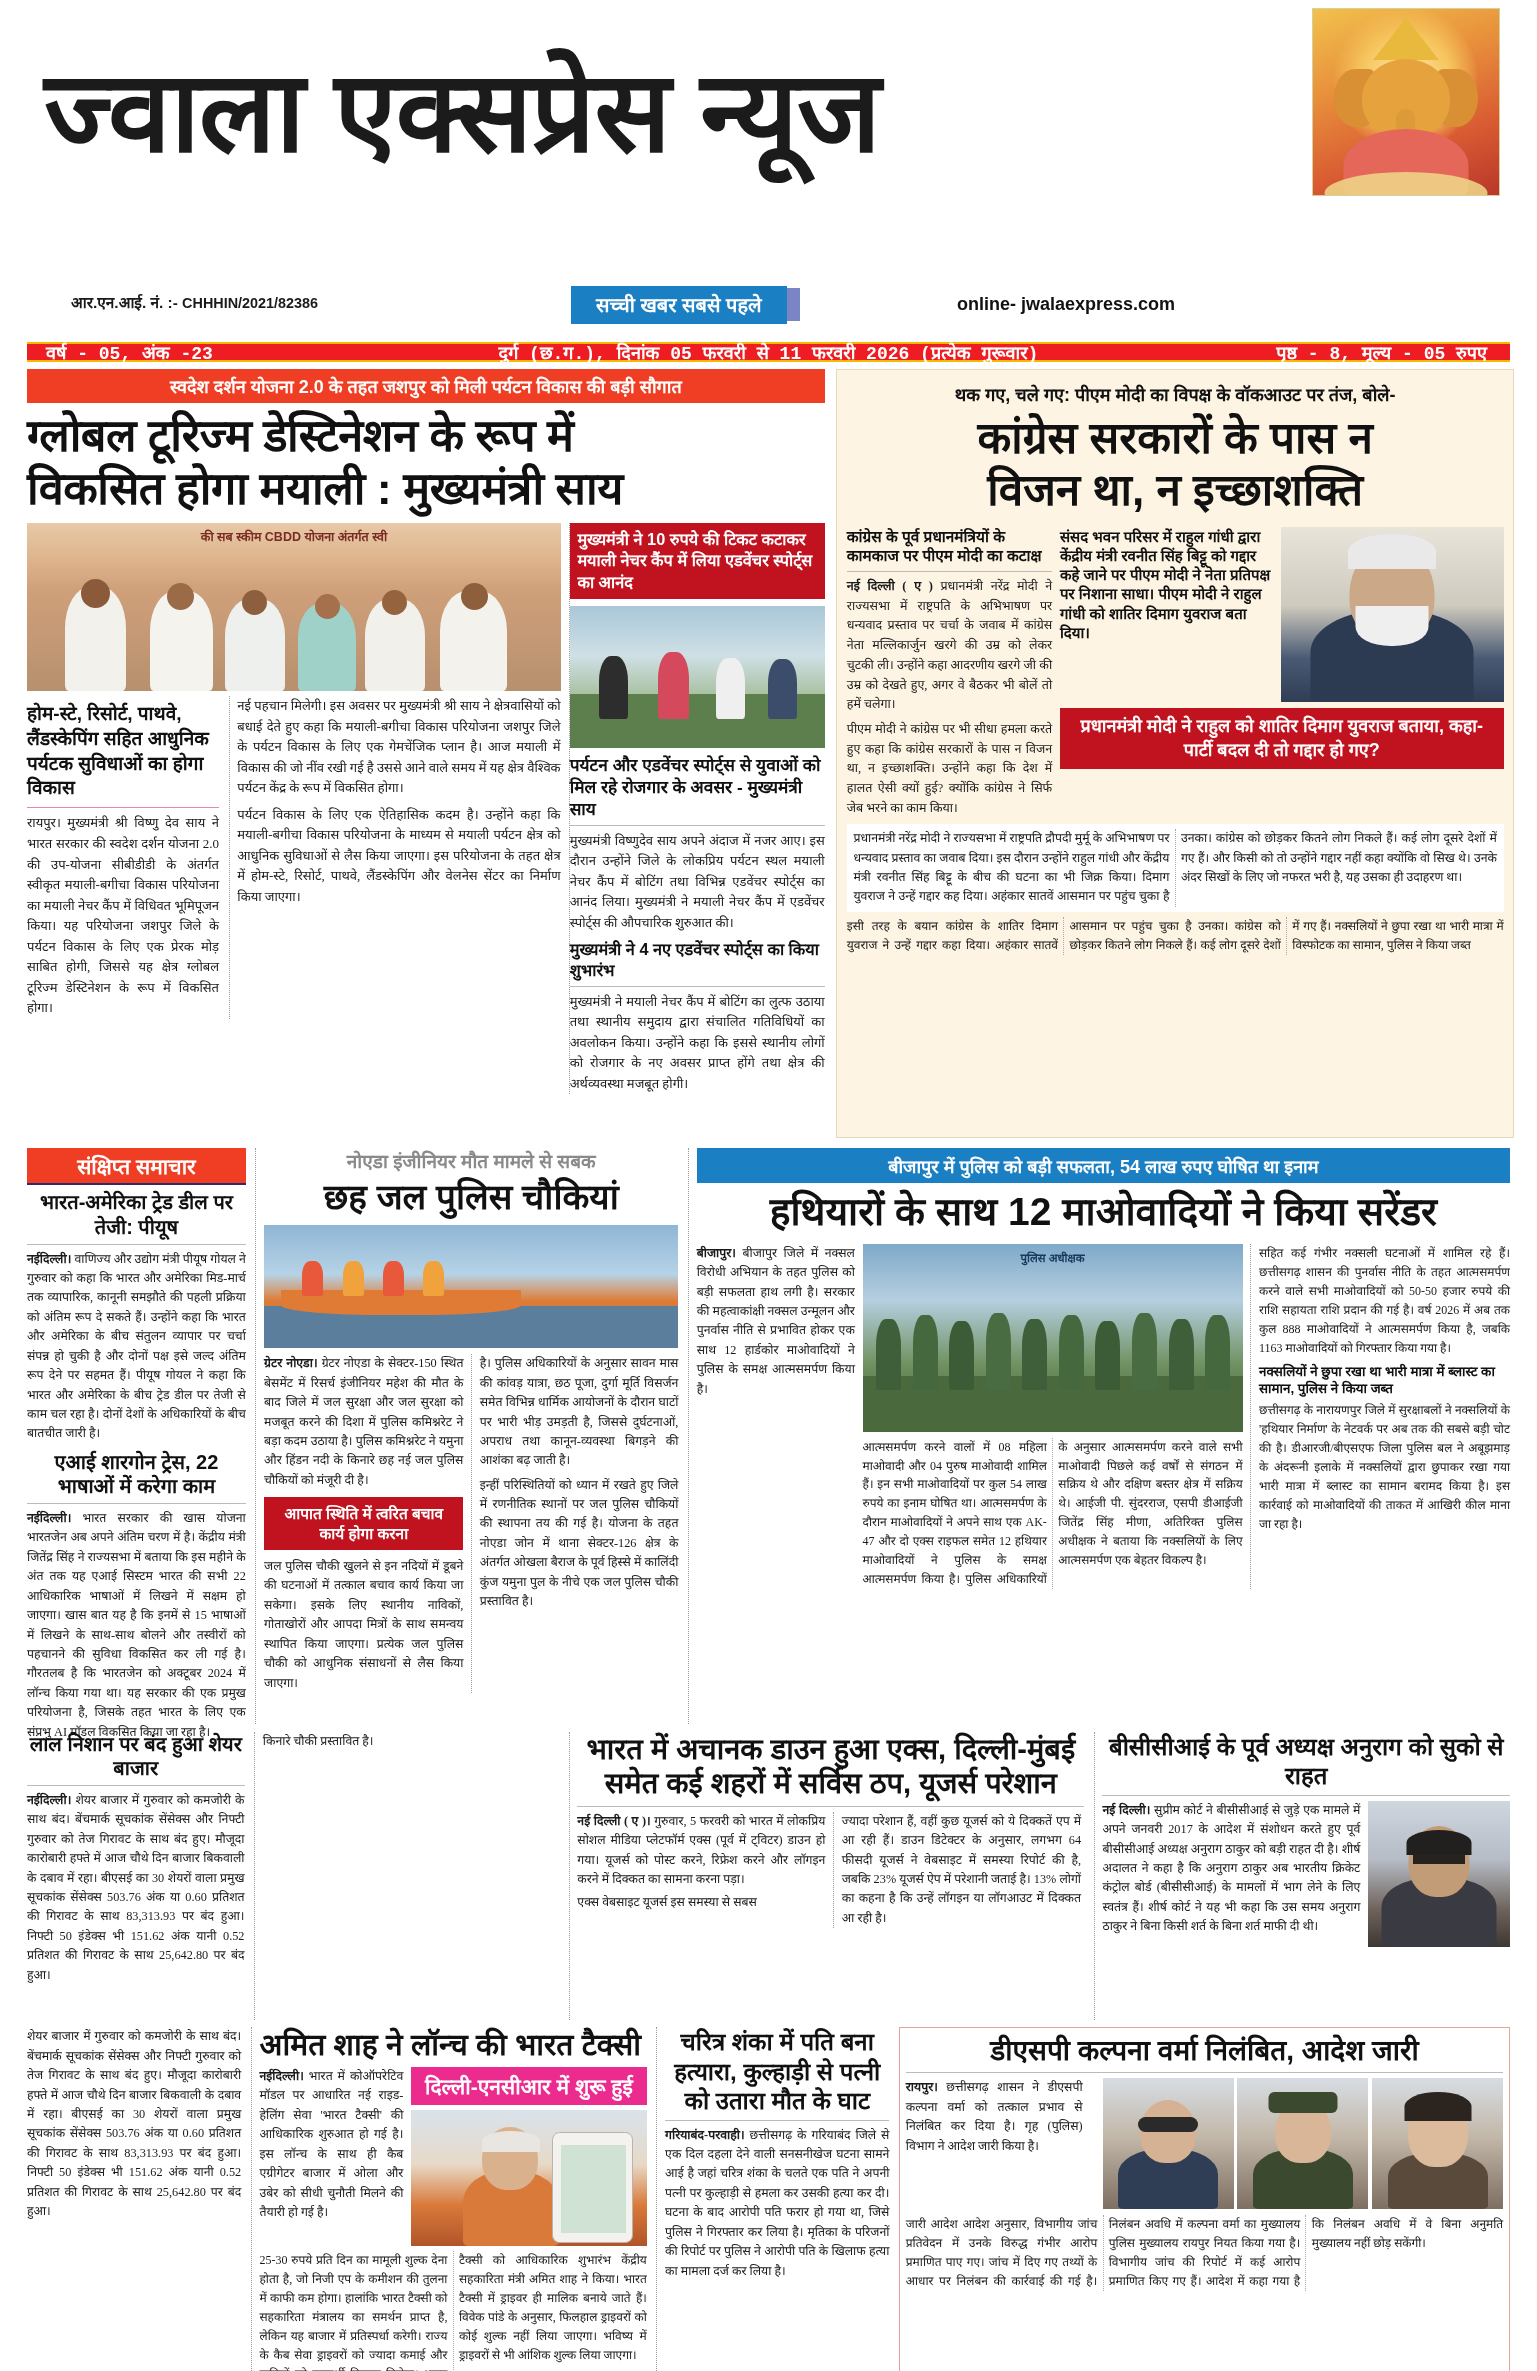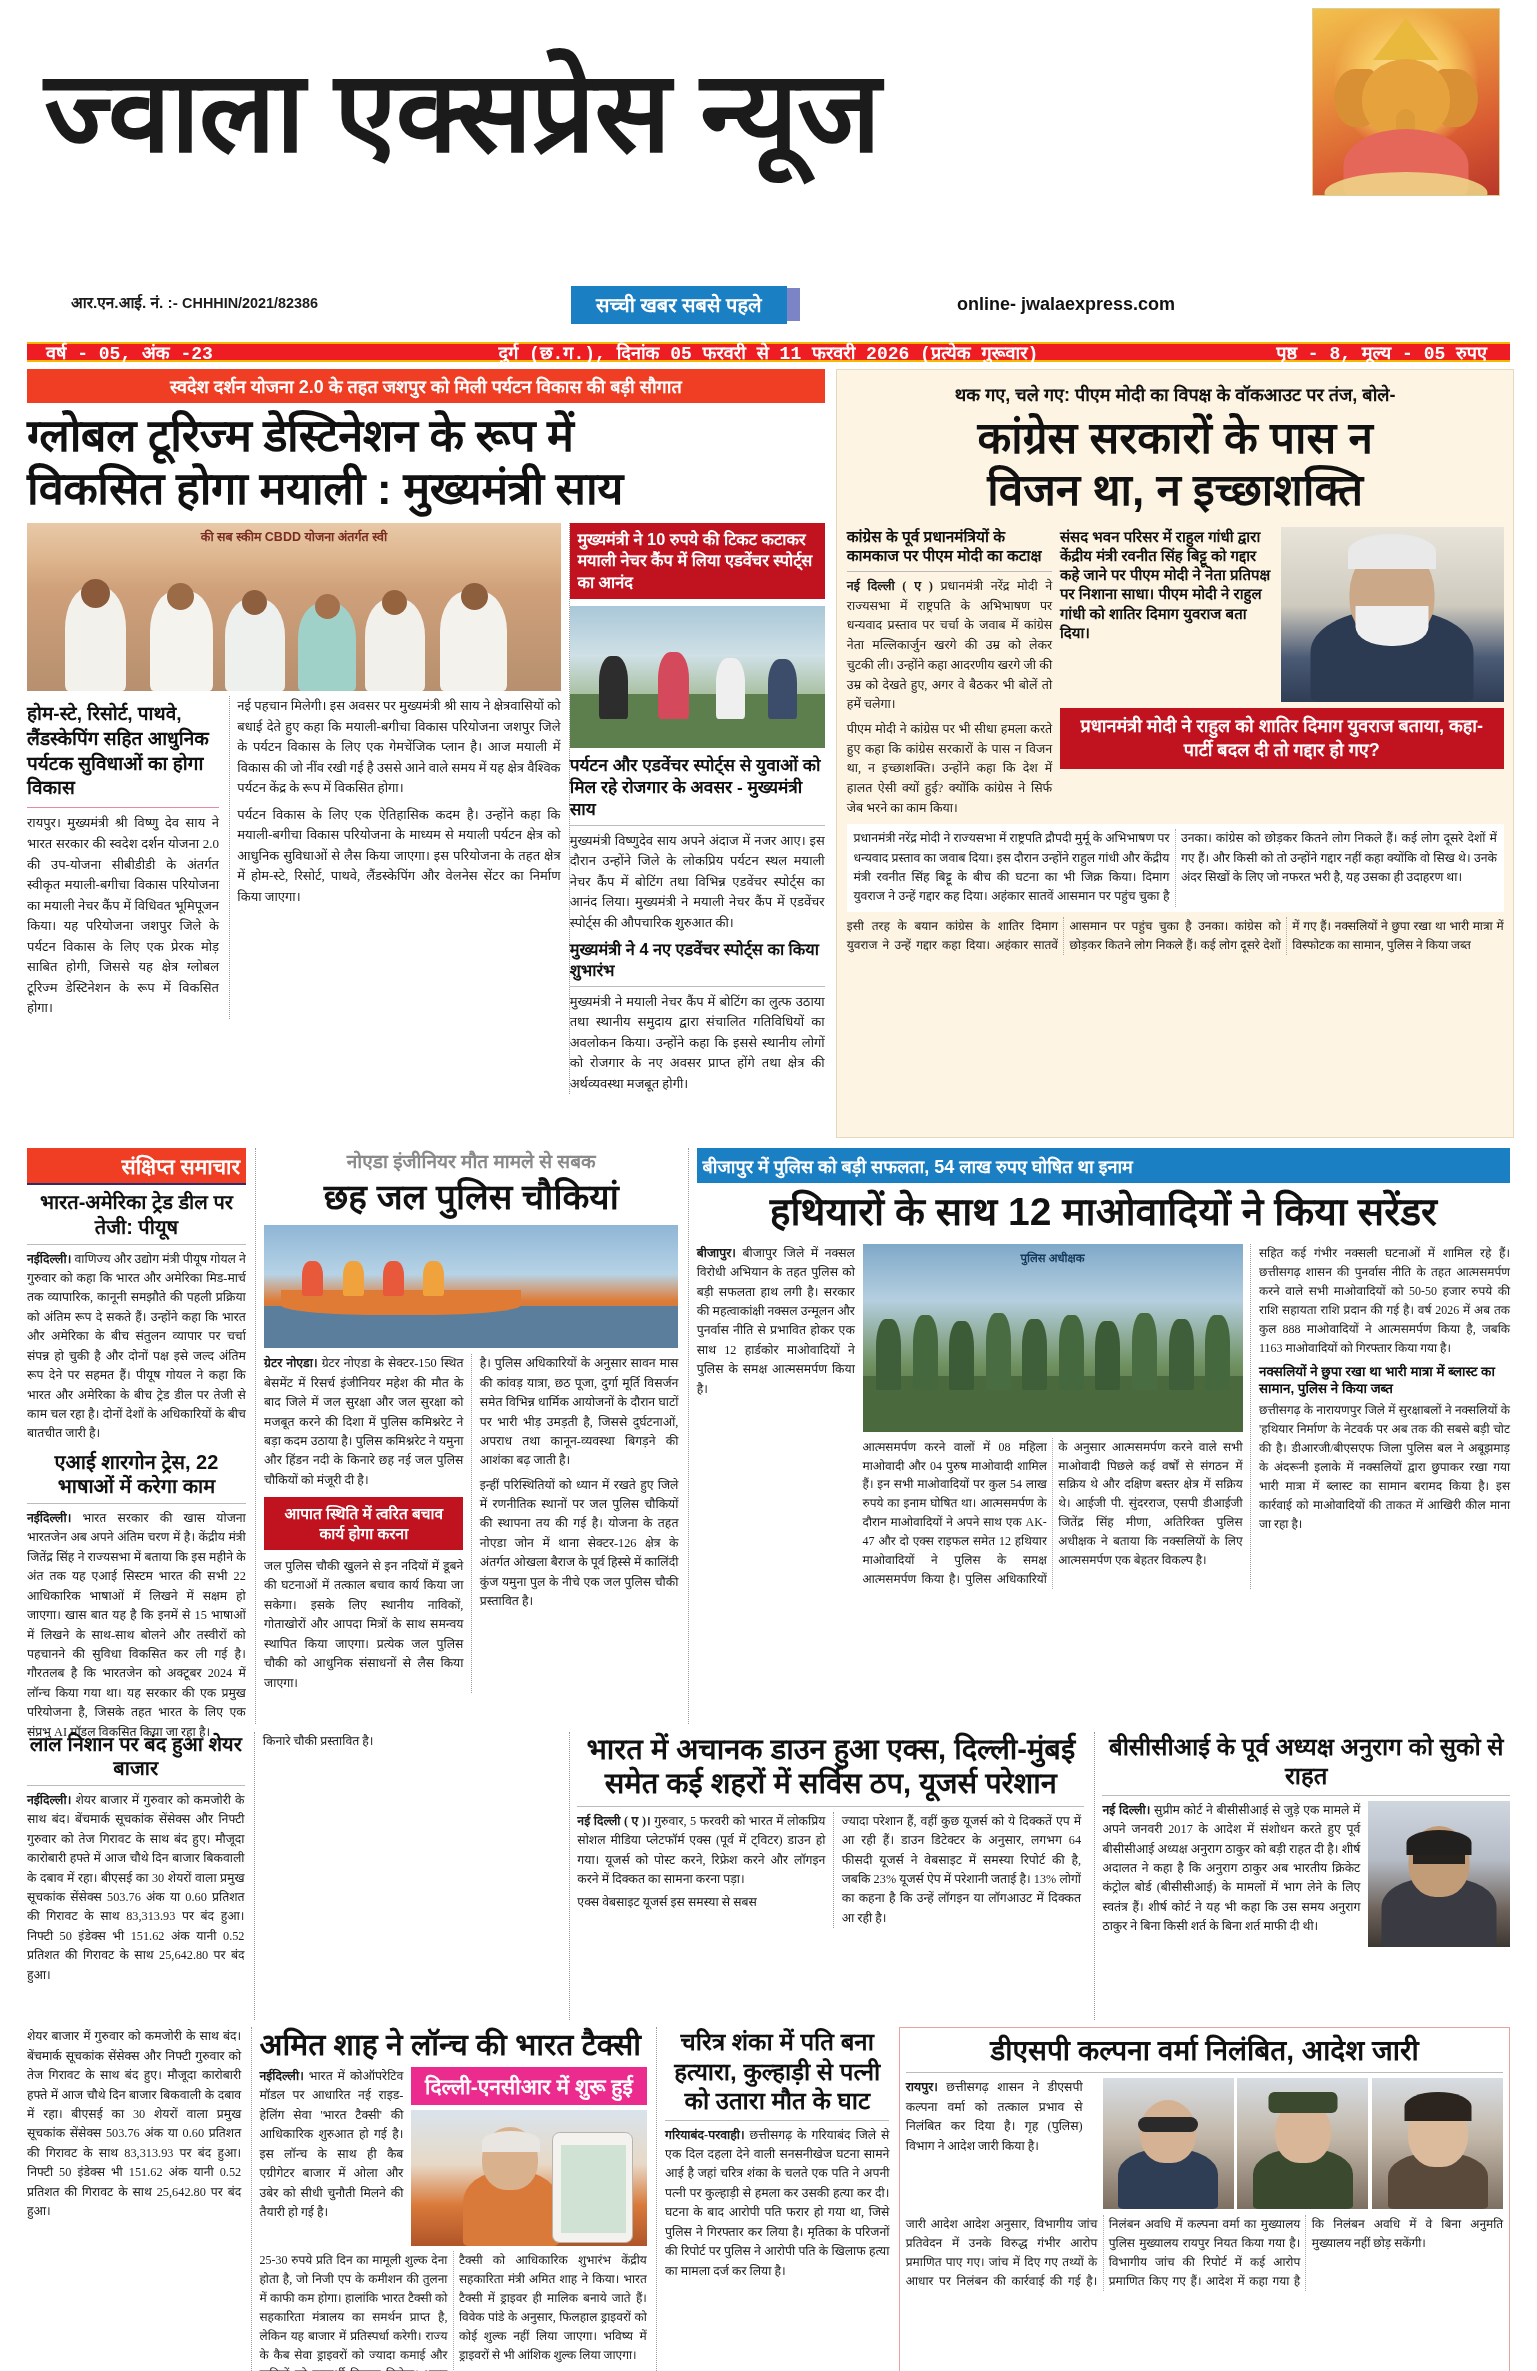--- a/index.html
+++ b/index.html
@@ -131,31 +131,31 @@
     line-height:1.28; color:#111;
   }
 
   .white-inset { background:#fff; padding:4.8px 6.7px; margin:4.8px 0; }
   .red-inset {
     background:#c1121f; color:#fff; font-family:"Liberation Sans",sans-serif;
     font-weight:bold; font-size:18px; text-align:center; line-height:1.3;
     padding:6.7px 7.7px; margin:6.7px 0;
   }
   .blue-bar {
-    background:#1b7fc4; color:#fff; text-align:left;
+    background:#1b7fc4; color:#fff; text-align:center;
     font-family:"Liberation Sans",sans-serif; font-weight:bold; font-size:18px;
     padding:5.8px; margin-bottom:5.8px;
   }
   .pink-bar {
     background:#ec2b8f; color:#fff; text-align:center;
     font-family:"Liberation Sans",sans-serif; font-weight:bold; font-size:21px;
     padding:4.8px 5.8px; margin:5.8px 0;
   }
   .sec-red-head {
-    background:#ef3e23; color:#fff; text-align:right;
+    background:#ef3e23; color:#fff; text-align:center;
     font-family:"Liberation Sans",sans-serif; font-weight:bold; font-size:21px;
     padding:3.8px 5.8px; border-bottom:2.9px solid #2b2b6e;
   }
   .midhead {
     font-family:"Liberation Sans",sans-serif; font-weight:bold; font-size:35px;
     line-height:1.2; text-align:center; color:#111;
   }
   .midhead-l { text-align:left; }
   .smhead {
     font-family:"Liberation Sans",sans-serif; font-weight:bold; font-size:25px;

